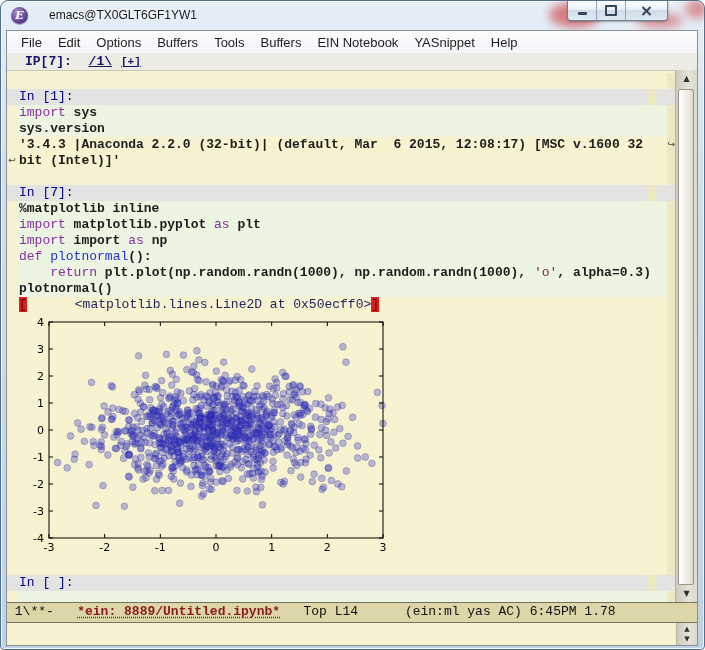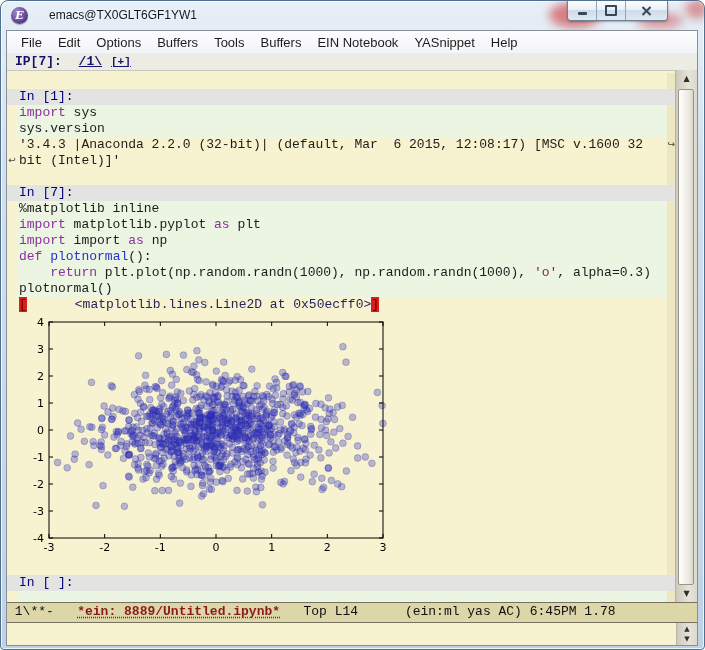--- a/index.html
+++ b/index.html
@@ -39,35 +39,35 @@
     background:var(--buffer_bg);border:1px solid #8a8f96;box-sizing:border-box;}
 
   .menubar{position:absolute;left:0;top:0;right:0;height:22px;
     background:linear-gradient(#fdfdfe,#f1f4f8);border-bottom:1px solid #d5d4cc;
     display:flex;align-items:center;padding-left:6px;font-size:13px;color:#1d1d1d;}
   .menu-item{padding:2px 8px;white-space:nowrap;}
 
   .headerline{position:absolute;left:0;top:22px;right:0;height:17px;
     background:var(--header_bg);border-bottom:1px solid #c9c7bb;
     font:bold 13px "Liberation Mono",monospace;color:var(--link);
-    display:flex;align-items:center;padding-left:8px;white-space:pre;}
+    display:flex;align-items:center;padding-left:18px;white-space:pre;}
   .hl-link{text-decoration:underline;margin-left:9px;color:var(--link);}
   .hl-link.small{font-size:11px;}
 
   .buffer{position:absolute;left:0;top:39px;right:21px;bottom:43px;overflow:hidden;padding-top:3px;}
   .line{display:flex;height:16px;font:13px "Liberation Mono",monospace;line-height:16px;white-space:pre;}
   .line.figure-row{height:246px;}
   .fringe{flex:none;font-size:9px;color:#444;line-height:15px;text-align:center;
     font-family:"DejaVu Sans",sans-serif;}
   .fringe.left{width:10px;}
   .fringe.right{width:9px;background:var(--fringe_right_bg);}
   .lbody{flex:1;padding-left:2px;overflow:hidden;}
   .line.code .lbody{background:var(--code_bg);}
-  .prompt{background:var(--prompt_bg);color:var(--prompt_fg);padding-right:20px;align-items:center;}
-  .tok-pl{color:var(--plain);}
+  .prompt{background:var(--prompt_bg);color:var(--prompt_fg);padding-right:20px;}
+  .tok-pl{color:var(--plain);font-weight:bold;}
   .tok-kw{color:var(--keyword);}
   .tok-fn{color:var(--function_name);}
   .tok-str{color:var(--string);}
   .tok-out{color:var(--output);margin-left:48px;}
   .tok-paren{background:var(--bracket_bg);color:var(--bracket_fg);}
 
   .scrollbar{position:absolute;top:39px;right:0;width:21px;bottom:43px;
     background:linear-gradient(90deg,#ccc9bd,#e6e3d8 60%,#dbd8cc);border-left:1px solid #b6b3a6;}
   .sb-arrow{position:absolute;left:0;right:0;text-align:center;font-size:8px;color:#2f2f2f;
     font-family:"DejaVu Sans",sans-serif;line-height:12px;}

